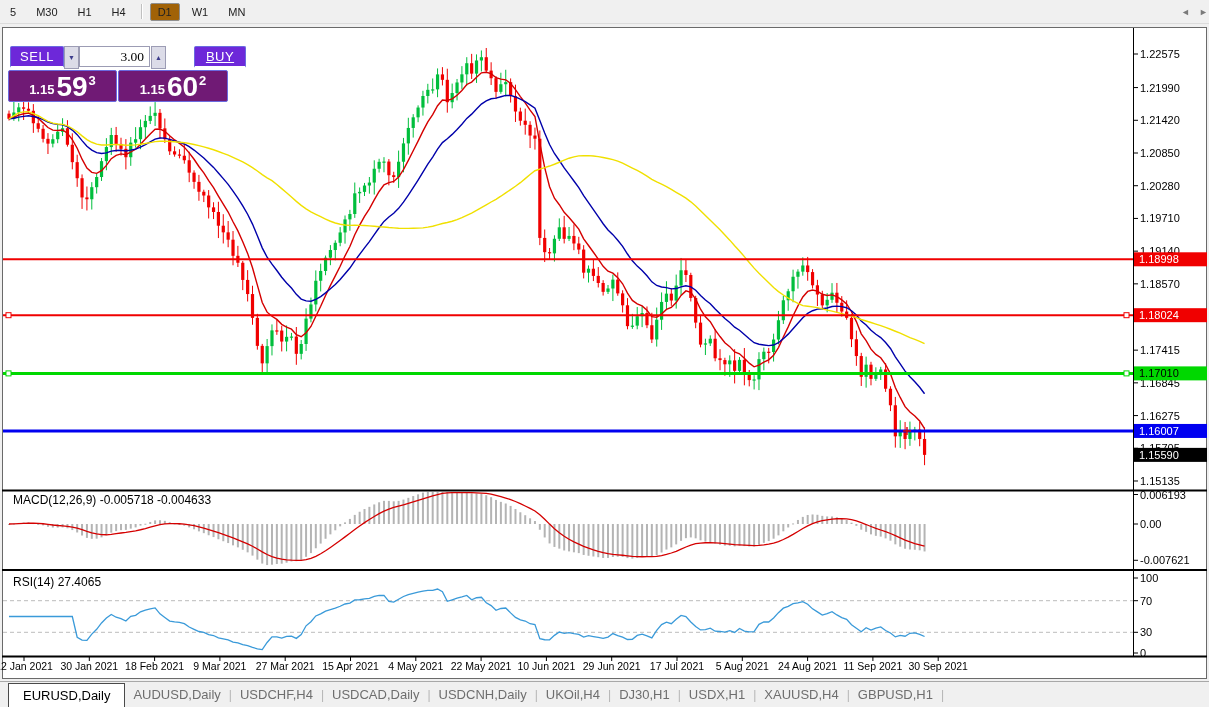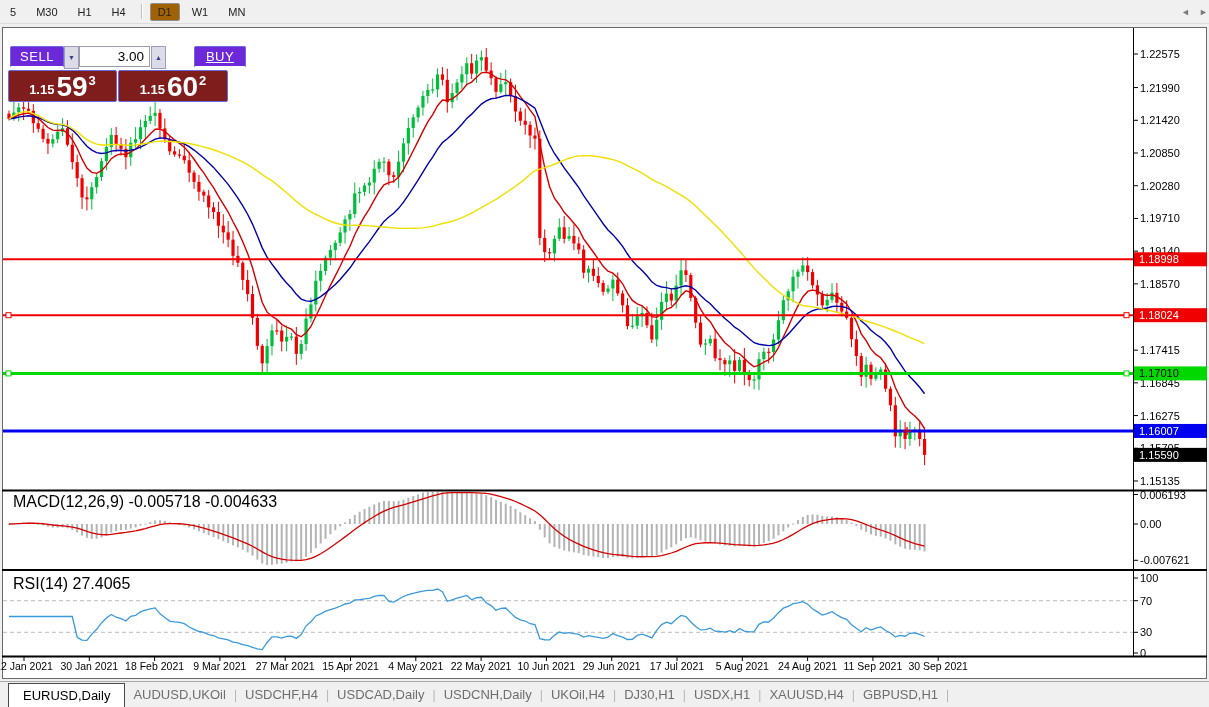--- a/index.html
+++ b/index.html
@@ -23,30 +23,30 @@
   .trade-panel{position:absolute;left:0;top:0;z-index:2;}
   .tp-btn{position:absolute;background:#6d28d9;color:#fff;font-size:13px;letter-spacing:.5px;
           display:flex;align-items:center;justify-content:center;border:1px solid #6a6ae0;
           border-bottom:2px solid #ffffff;border-radius:2px;cursor:pointer;}
   .sell-btn{left:10px;top:46px;width:52px;height:19px;}
   .buy-btn{left:194px;top:46px;width:50px;height:19px;text-decoration:underline;}
   .spin-btn{position:absolute;top:46px;width:13px;height:21px;background:#dcdce8;border:1px solid #9c9cb4;
             color:#3c3c8c;font-size:7px;display:flex;align-items:center;justify-content:center;cursor:pointer;}
   .spin-down{left:64px;} .spin-up{left:151px;}
   .lot-input{position:absolute;left:79px;top:46px;width:64px;height:19px;border:1px solid #9c9cb4;
-             font-family:Liberation Sans, sans-serif;font-size:13.5px;text-align:right;padding:0 5px 0 0;outline:none;}
-  .price-box{position:absolute;top:70px;height:29px;background:#7f1d1d;border:1px solid #6a6ae0;border-radius:2px;
+             font-family:Liberation Serif, serif;font-size:13.5px;text-align:right;padding:0 5px 0 0;outline:none;}
+  .price-box{position:absolute;top:70px;height:29px;background:#701a75;border:1px solid #6a6ae0;border-radius:2px;
              color:#fff;display:flex;align-items:flex-end;justify-content:center;padding-bottom:1px;cursor:pointer;}
   .sell-box{left:8px;width:107px;} .buy-box{left:118px;width:108px;}
   .price-box .small{font-size:13px;font-weight:bold;margin:0 2px 3px 0;}
   .price-box .big{font-size:28px;font-weight:bold;line-height:26px;}
   .price-box .sup{font-size:13px;font-weight:bold;margin:0 0 12px 1px;}
 
   
-  .ind-label{position:absolute;font-size:16px;color:#000;z-index:2;white-space:nowrap;}
+  .ind-label{position:absolute;font-size:12px;color:#000;z-index:2;white-space:nowrap;}
   .macd-label{left:13px;top:493px;} .rsi-label{left:13px;top:575px;}
 
   
   .tabbar{position:absolute;left:0;top:681px;width:1209px;height:26px;background:#f0f0f0;
           border-top:1px solid #a8a8a8;display:flex;align-items:flex-end;z-index:3;}
   .tab-active{background:#fff;border:1px solid #4a4a4a;border-bottom:none;color:#000;font-size:13px;
               padding:4px 14px 5px 14px;margin-left:8px;cursor:pointer;}
   .tab{color:#6e6e6e;font-size:13px;padding:4px 8px 6px 8px;cursor:pointer;}
   .tab-sep{color:#b4b4b4;font-size:12px;padding-bottom:6px;}
   .scroller{position:absolute;top:7px;font-size:9px;color:#7a7a7a;cursor:pointer;z-index:4;}
@@ -783,21 +783,21 @@
       <span class="big">60</span>
       <span class="sup">2</span>
     </div>
   </div>
 
   <div class="ind-label macd-label">MACD(12,26,9) -0.005718 -0.004633</div>
   <div class="ind-label rsi-label">RSI(14) 27.4065</div>
 
   <div class="tabbar">
       <div class="tab-active">EURUSD,Daily</div>
-      <div class="tab">AUDUSD,UKOil</div>
+      <div class="tab">AUDUSD,Daily</div>
       <div class="tab-sep">|</div>
       <div class="tab">USDCHF,H4</div>
       <div class="tab-sep">|</div>
       <div class="tab">USDCAD,Daily</div>
       <div class="tab-sep">|</div>
       <div class="tab">USDCNH,Daily</div>
       <div class="tab-sep">|</div>
       <div class="tab">UKOil,H4</div>
       <div class="tab-sep">|</div>
       <div class="tab">DJ30,H1</div>

